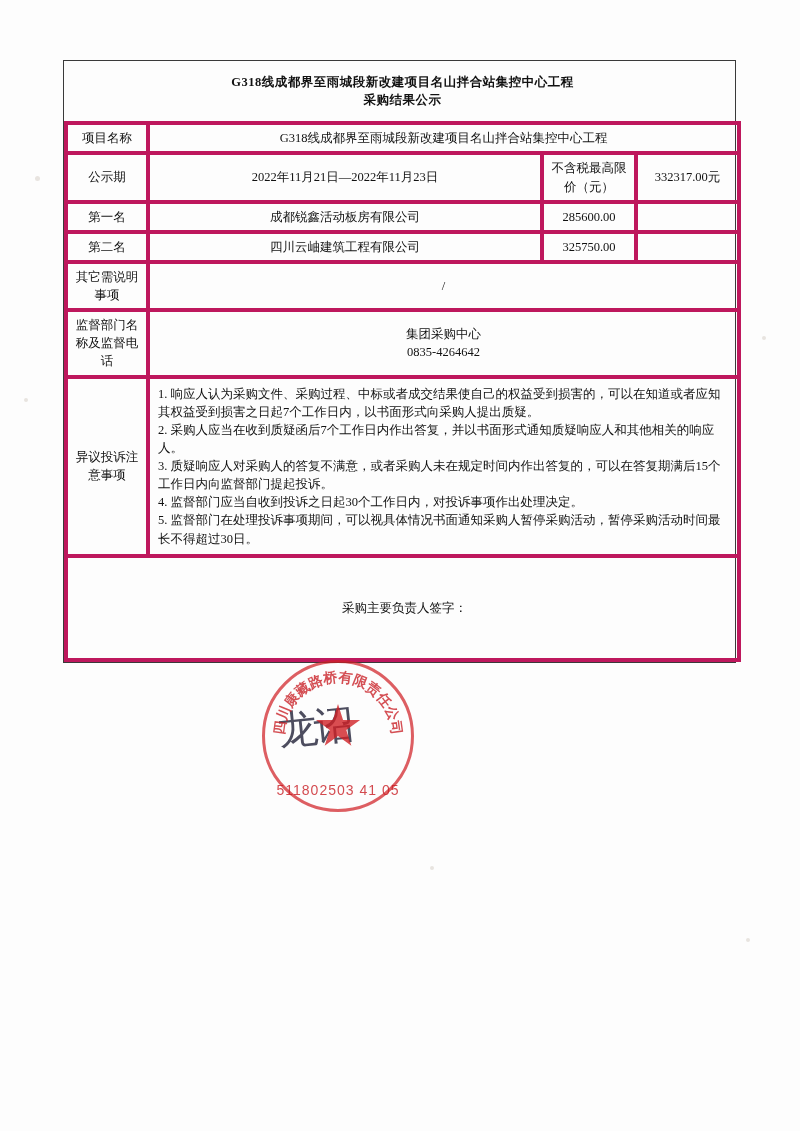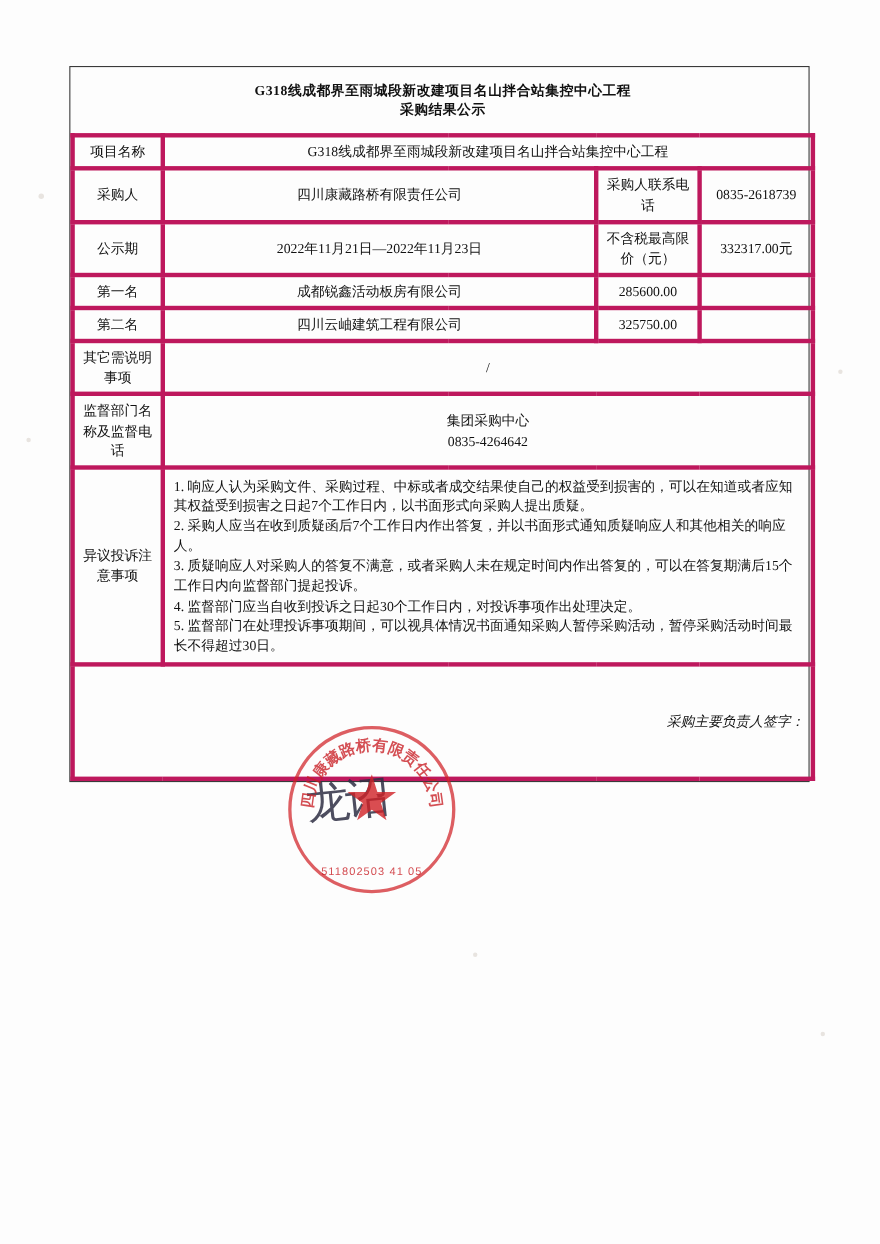--- a/index.html
+++ b/index.html
@@ -72,24 +72,23 @@
   .notes-cell {
     text-align: left;
     font-size: 12.5px;
     line-height: 1.62;
     padding: 6px 8px 6px 8px !important;
   }
   .notes-cell p { margin: 0; }
   .sign-cell {
     height: 92px;
     vertical-align: middle;
-    text-align: right;
+    text-align: center;
     padding-left: 10px !important;
     font-size: 12.5px;
-    font-style: italic;
   }
   
   .seal {
     position: absolute;
     left: 262px;
     top: 660px;
     width: 152px;
     height: 152px;
     pointer-events: none;
   }
@@ -122,21 +121,21 @@
     font-size: 14px;
     font-family: "Liberation Serif", serif;
     font-weight: bold;
   }
   .seal-num {
     position: absolute;
     left: 0;
     bottom: 14px;
     width: 100%;
     text-align: center;
-    font-size: 10px;
+    font-size: 14px;
     color: rgba(200, 28, 34, 0.8);
     letter-spacing: 1px;
     font-family: "Liberation Sans", sans-serif;
   }
   .signature {
     position: absolute;
     left: 278px;
     top: 700px;
     font-size: 40px;
     color: #2f2f44;
@@ -173,26 +172,20 @@
         <div>G318线成都界至雨城段新改建项目名山拌合站集控中心工程</div>
         <div>采购结果公示</div>
       </td>
     </tr>
 
     <tr>
       <td class="lbl">项目名称</td>
       <td class="c" colspan="4">G318线成都界至雨城段新改建项目名山拌合站集控中心工程</td>
     </tr>
 
-    <tr>
-      <td class="lbl">采购人</td>
-      <td class="c" colspan="2">四川康藏路桥有限责任公司</td>
-      <td class="c">采购人联系电话</td>
-      <td class="c">0835-2618739</td>
-    </tr>
 
 
     <tr>
       <td class="lbl">公示期</td>
       <td class="c" colspan="2">2022年11月21日—2022年11月23日</td>
       <td class="c">不含税最高限价（元）</td>
       <td class="c">332317.00元</td>
     </tr>
 
 

